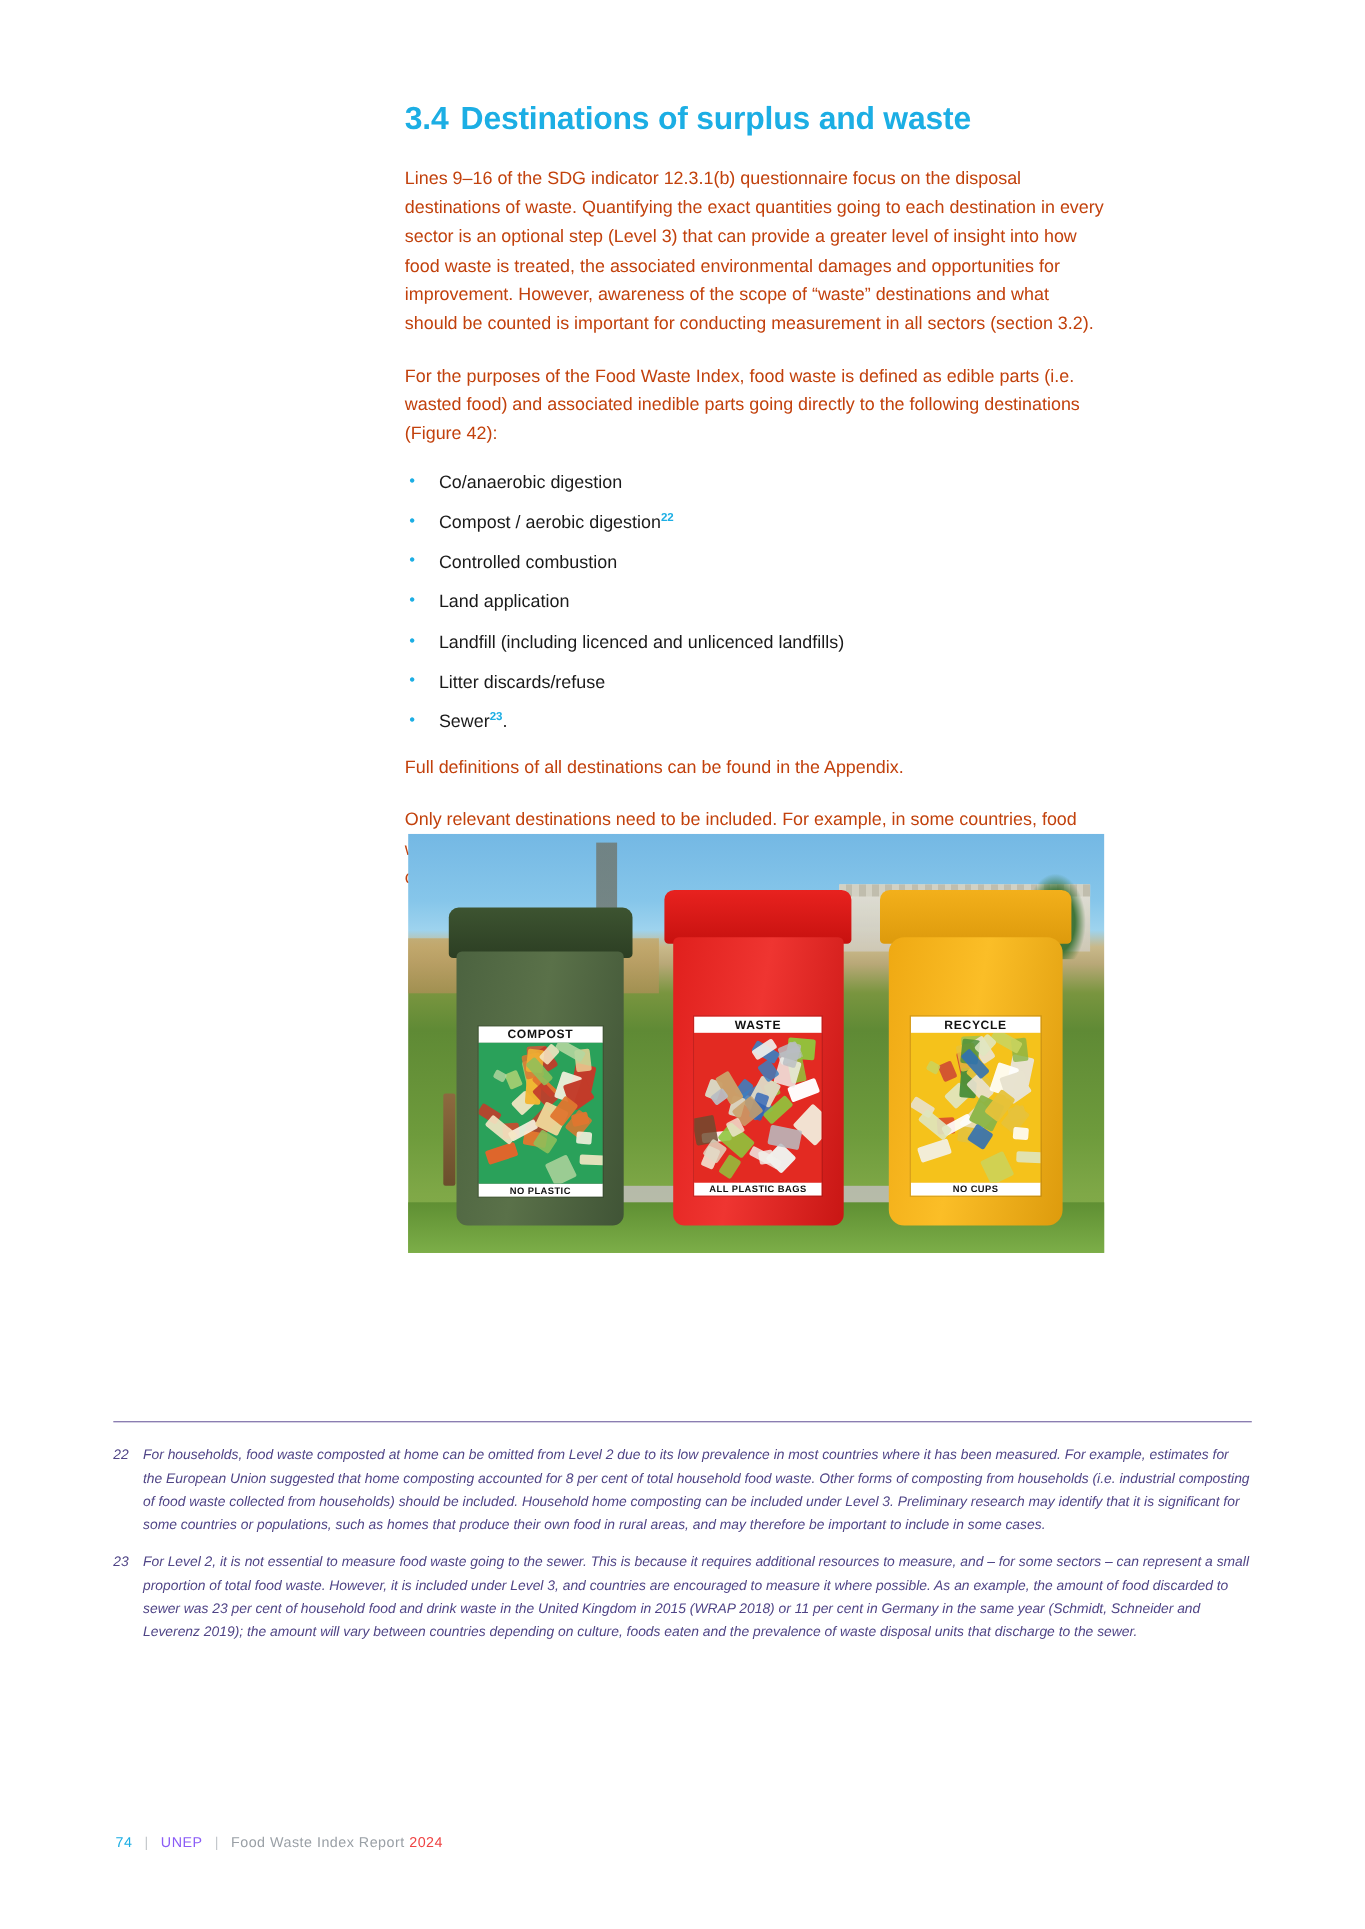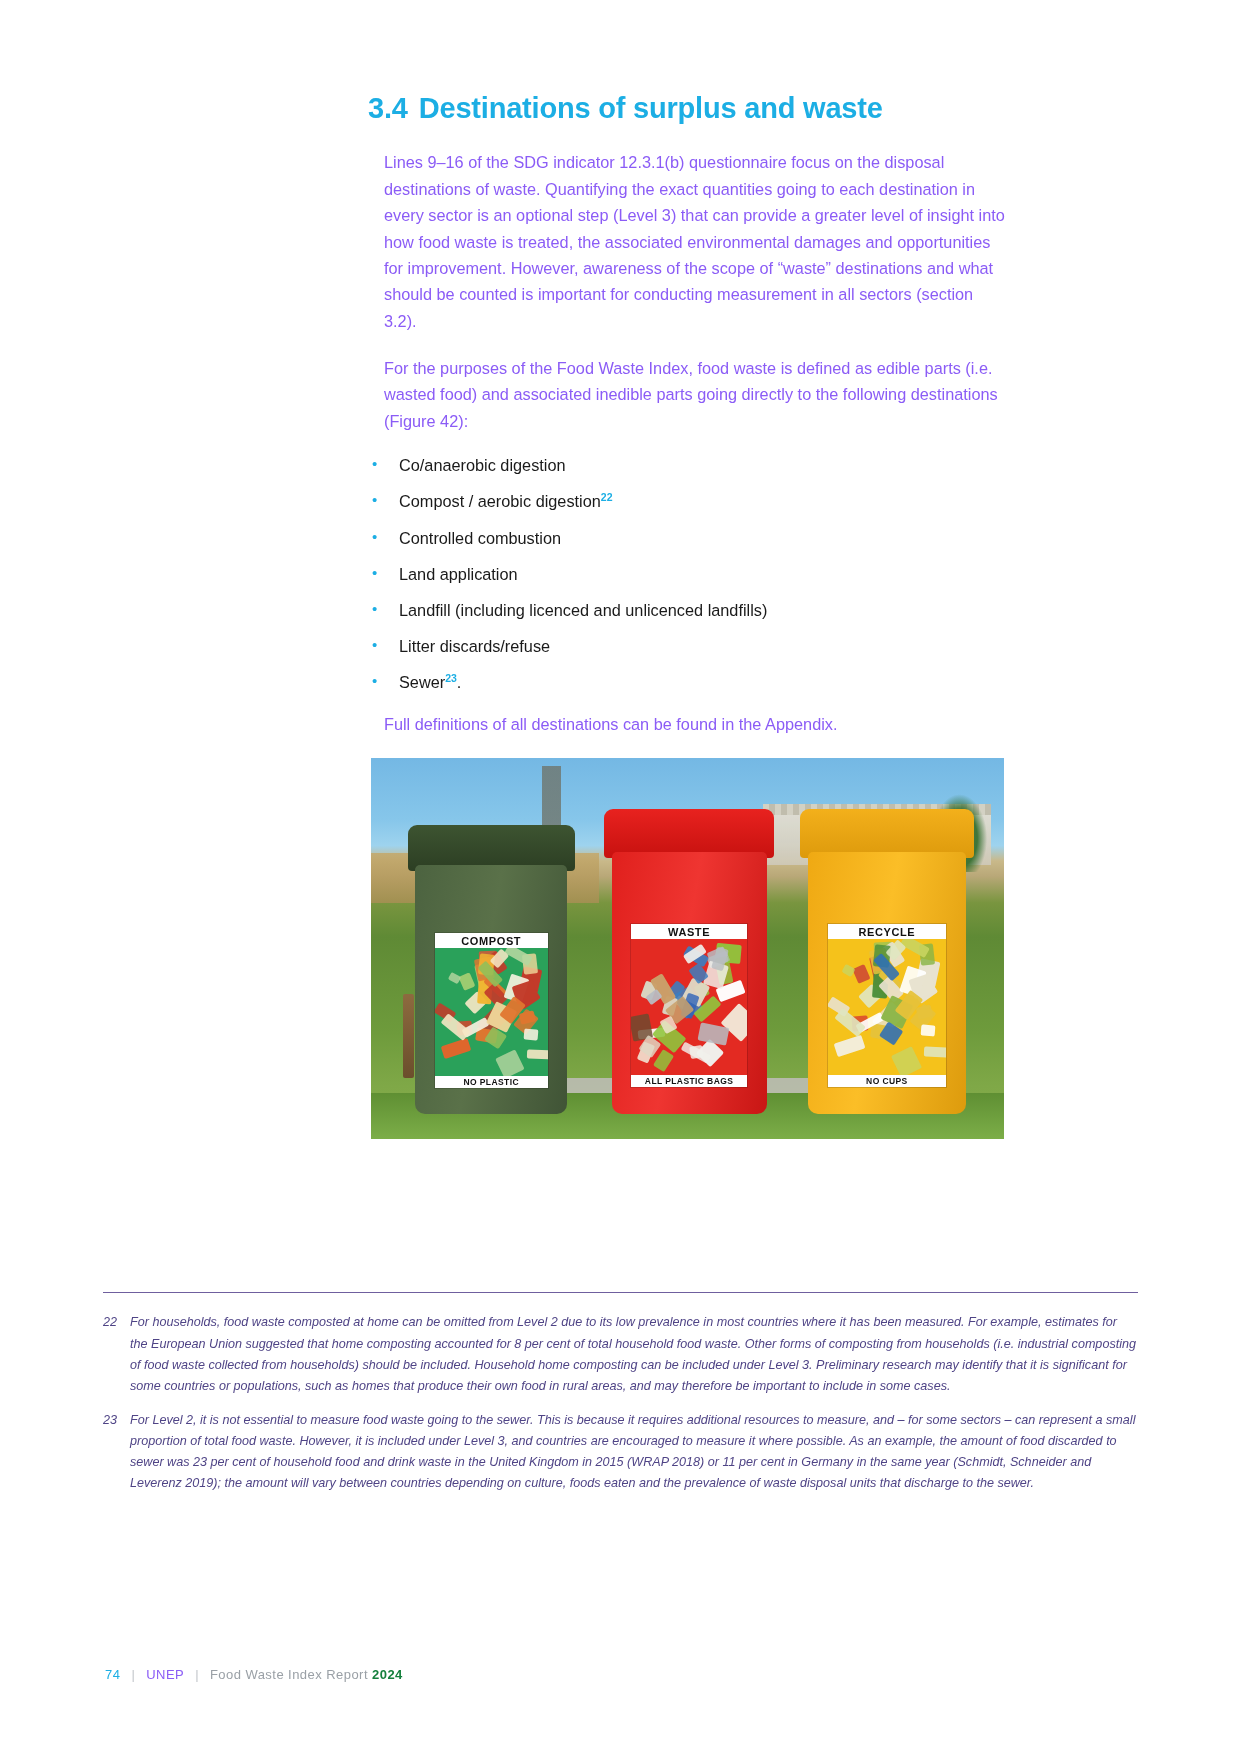--- a/index.html
+++ b/index.html
@@ -28,22 +28,22 @@
     color: #1CAEE4;
     letter-spacing: -0.2px;
     margin: 0 0 24px 0;
     line-height: 1.15;
   }
   .section-heading .num { margin-right: 11px; }
 
   .para {
     font-size: 16.3px;
     line-height: 1.62;
-    color: #8b5cf6;
-    margin: 0 0 21px 16px;
+    color: #c2410c;
+    margin: 0 0 21px 0;
     text-align: left;
   }
 
   ul.dest-list {
     list-style: none;
     margin: 0 0 18px 0;
     padding: 0;
   }
   ul.dest-list li {
     font-size: 16.3px;
@@ -196,21 +196,21 @@
   .bin-compost .body { background: linear-gradient(100deg,#4c6340 0%,#5a7149 45%,#405436 100%); }
   .bin-compost .poster-body { background:#2aa15a; }
 
   .bin-waste { left: 38%; width: 24.5%; height: 80%; }
   .bin-waste .lid  { background: linear-gradient(to bottom,#e8221f,#c7110f); }
   .bin-waste .body { background: linear-gradient(100deg,#e0201d 0%,#ef3531 45%,#c81614 100%); }
   .bin-waste .poster-body { background:#e32a22; }
 
   .bin-recycle { left: 69%; width: 25%; height: 80%; }
   .bin-recycle .lid  { background: linear-gradient(to bottom,#f3b01b,#dd9a0c); }
-  .bin-recycle .body { background: linear-gradient(100deg,#efa913 0%,#fbbe27 45%,#dd9b0d 100%); }
+  .bin-recycle .body { background: linear-gradient(100deg,#efa913 0%,#fbbe27 45%,#dd9b0d 100%); border-radius: 14px; }
   .bin-recycle .poster-body { background:#f5c21b; }
 
   .litter { position:absolute; border-radius:2px; }
 
   
   .footnotes {
     position: absolute;
     left: 103px;
     top: 1292px;
     width: 1035px;
@@ -250,21 +250,21 @@
     letter-spacing: .45px;
     color: #9aa0a6;
     display: flex;
     align-items: center;
     gap: 11px;
   }
   .page-footer .pg { color: #1CAEE4; }
   .page-footer .org { color: #8b5cf6; }
   .page-footer .sep { color: #c3c7cb; }
   .page-footer .rep { color: #9aa0a6; }
-  .page-footer .yr { color: #15803d; font-weight: bold; }
+  .page-footer .yr { color: #ef4444; font-weight: normal; }
 </style>
 </head>
 <body>
 
 <div class="content-col">
 
   <h1 class="section-heading">
     <span class="num">3.4</span><span>Destinations of surplus and waste</span>
   </h1>
 

